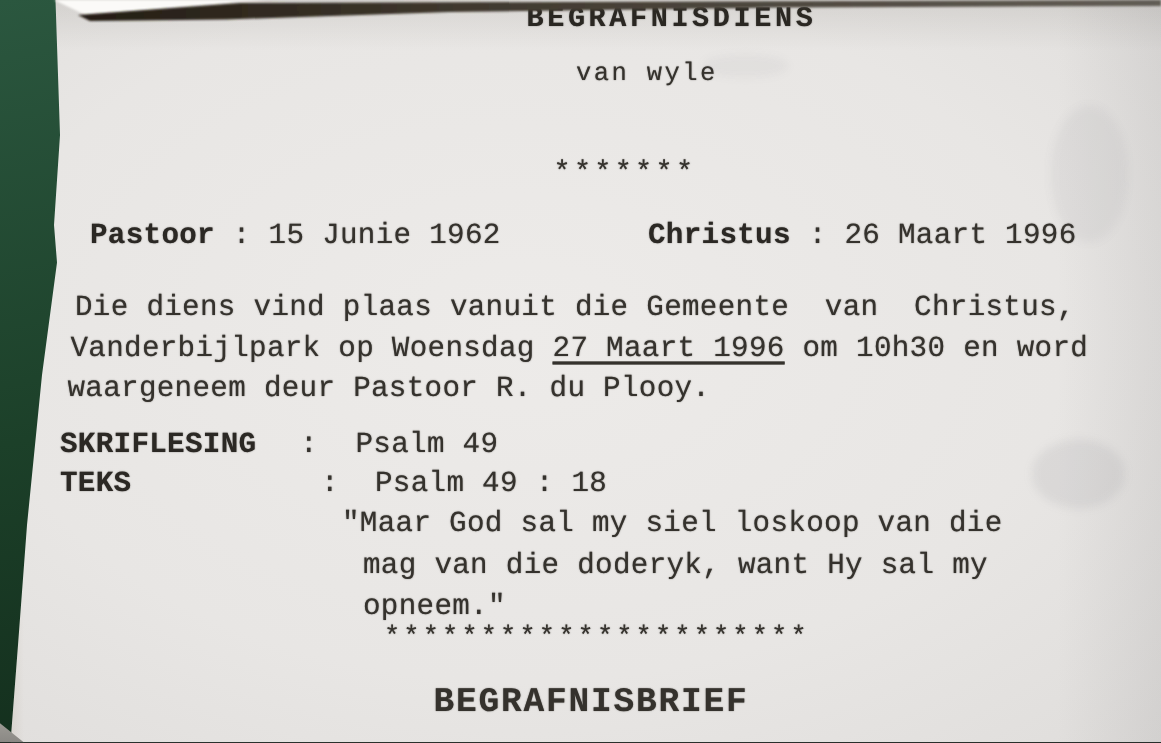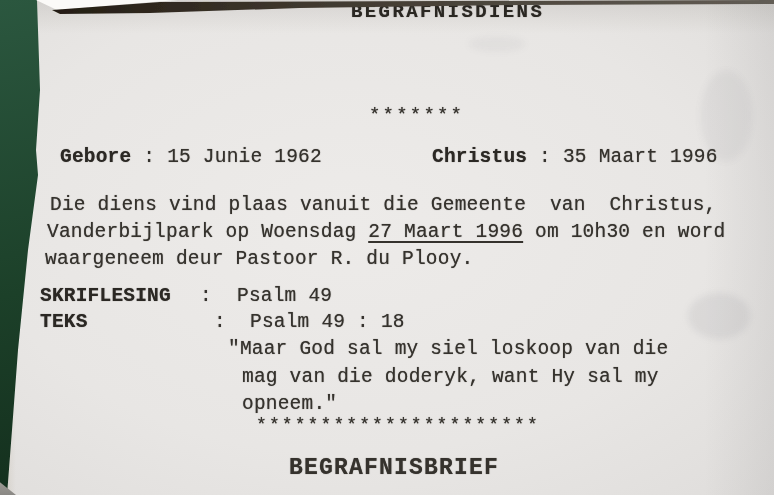--- a/index.html
+++ b/index.html
@@ -56,24 +56,25 @@
   }
 </style>
 </head>
 <body>
 
 <div class="photo">
 
   <div class="paper">
 
     <div class="tline title">BEGRAFNISDIENS</div>
+    <div class="tline vanwyle">van wyle</div>
     <div class="tline stars7">*******</div>
 
-    <div class="tline d1"><span class="b">Gebore</span><span> : </span><span>15 Junie 1962</span></div>
-    <div class="tline d2"><span class="b">Christus</span><span> : </span><span>35 Maart 1996</span></div>
+    <div class="tline d1"><span class="b">Pastoor</span><span> : </span><span>15 Junie 1962</span></div>
+    <div class="tline d2"><span class="b">Christus</span><span> : </span><span>26 Maart 1996</span></div>
 
     <div class="tline p1">Die diens vind plaas vanuit die Gemeente  van  Christus,</div>
     <div class="tline p2"><span>Vanderbijlpark op Woensdag </span><span class="u">27 Maart 1996</span><span> om 10h30 en word</span></div>
     <div class="tline p3">waargeneem deur Pastoor R. du Plooy.</div>
 
     <div class="tline b sl-label">SKRIFLESING</div>
     <div class="tline sl-colon">:</div>
     <div class="tline sl-value">Psalm 49</div>
 
     <div class="tline b tk-label">TEKS</div>

